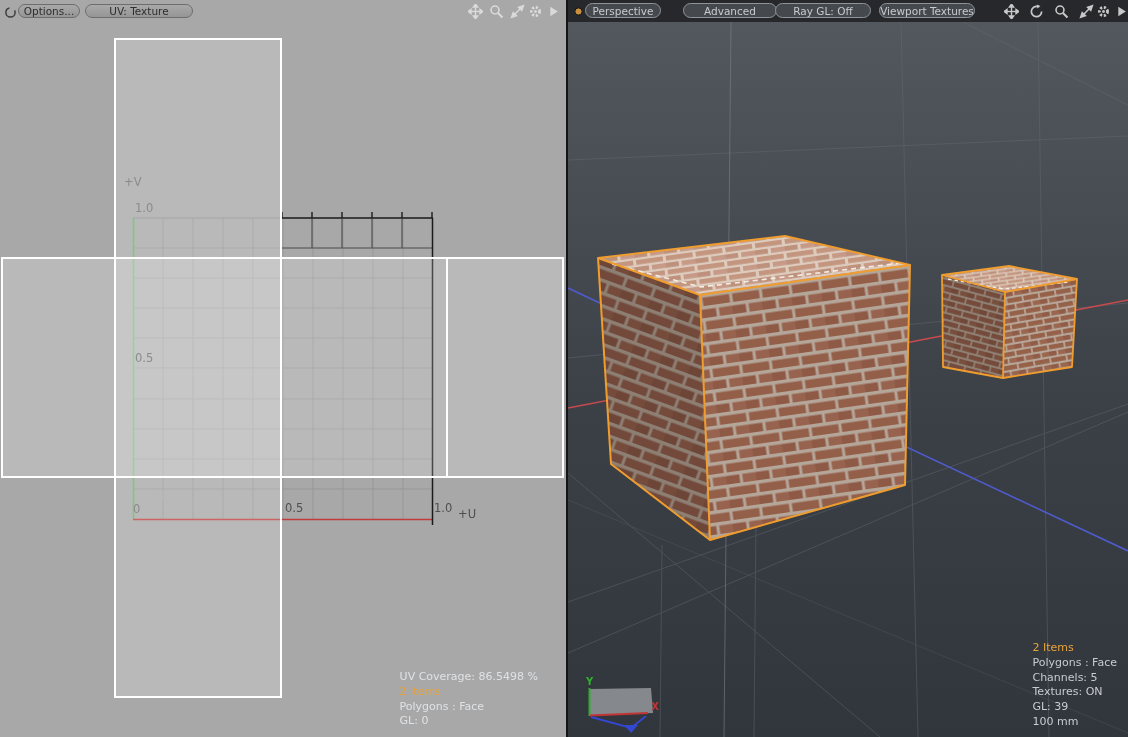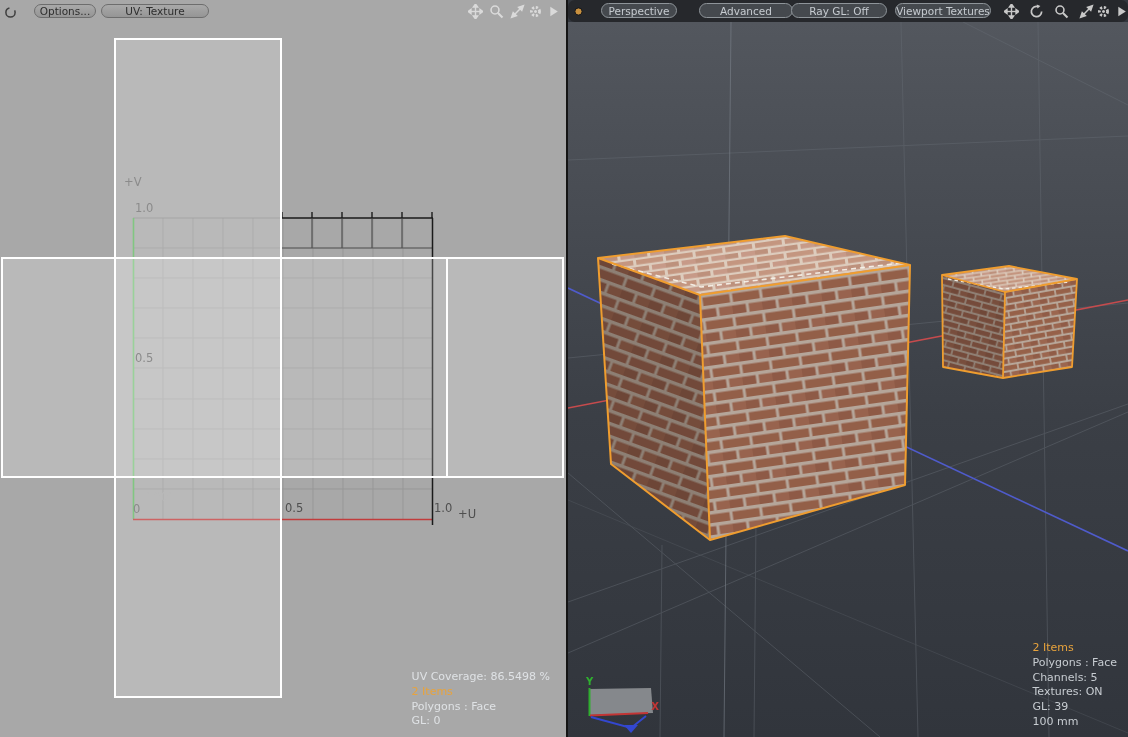--- a/index.html
+++ b/index.html
@@ -5,30 +5,30 @@
   html,body{margin:0;padding:0;background:#1a1a1a;}
   #app{position:relative;width:1128px;height:737px;overflow:hidden;
        font-family:"DejaVu Sans","Liberation Sans",sans-serif;}
   
   #uv-panel{position:absolute;left:0;top:0;width:566px;height:737px;background:#a8a8a8;}
   #divider{position:absolute;left:566px;top:0;width:2px;height:737px;background:#141414;}
   #vp-panel{position:absolute;left:568px;top:0;width:560px;height:737px;background:#33373e;}
   .panel-svg{position:absolute;left:0;top:0;}
   
   .toolbar{position:absolute;left:0;top:0;width:100%;height:22px;z-index:5;}
-  #vp-panel .toolbar{background:#26282c;border-radius:7px;}
+  #vp-panel .toolbar{background:#26282c;}
   .tb-btn{position:absolute;top:4px;height:14px;border-radius:8px;font-size:10.5px;
-          line-height:13px;text-align:center;cursor:default;box-sizing:border-box;margin-left:16px;}
+          line-height:13px;text-align:center;cursor:default;box-sizing:border-box;}
   .uv-btn{background:linear-gradient(#a9a9a9,#959595);border:1px solid #6d6d6d;color:#2e2e2e;}
   .vp-btn{background:#45494e;border:1px solid #8e9499;color:#c6cbd0;top:3px;height:15px;line-height:14px;}
   .tb-icon{position:absolute;top:4px;width:15px;height:15px;}
   .tb-icon svg{display:block;}
   
   .status{position:absolute;text-align:left;font-size:11px;line-height:14.8px;z-index:4;}
-  #uv-status{right:16px;top:670px;color:#dfe2e5;}
+  #uv-status{right:28px;top:670px;color:#dfe2e5;}
   #vp-status{right:11px;top:641px;color:#c7ccd1;}
   .status .hl{color:#e8a33c;}
   
   .uvlbl{font-family:"DejaVu Sans","Liberation Sans",sans-serif;font-size:11.5px;}
   .gizlbl{font-family:"DejaVu Sans","Liberation Sans",sans-serif;font-size:10px;font-weight:bold;}
 </style>
 </head>
 <body>
 
 <div id="app">

